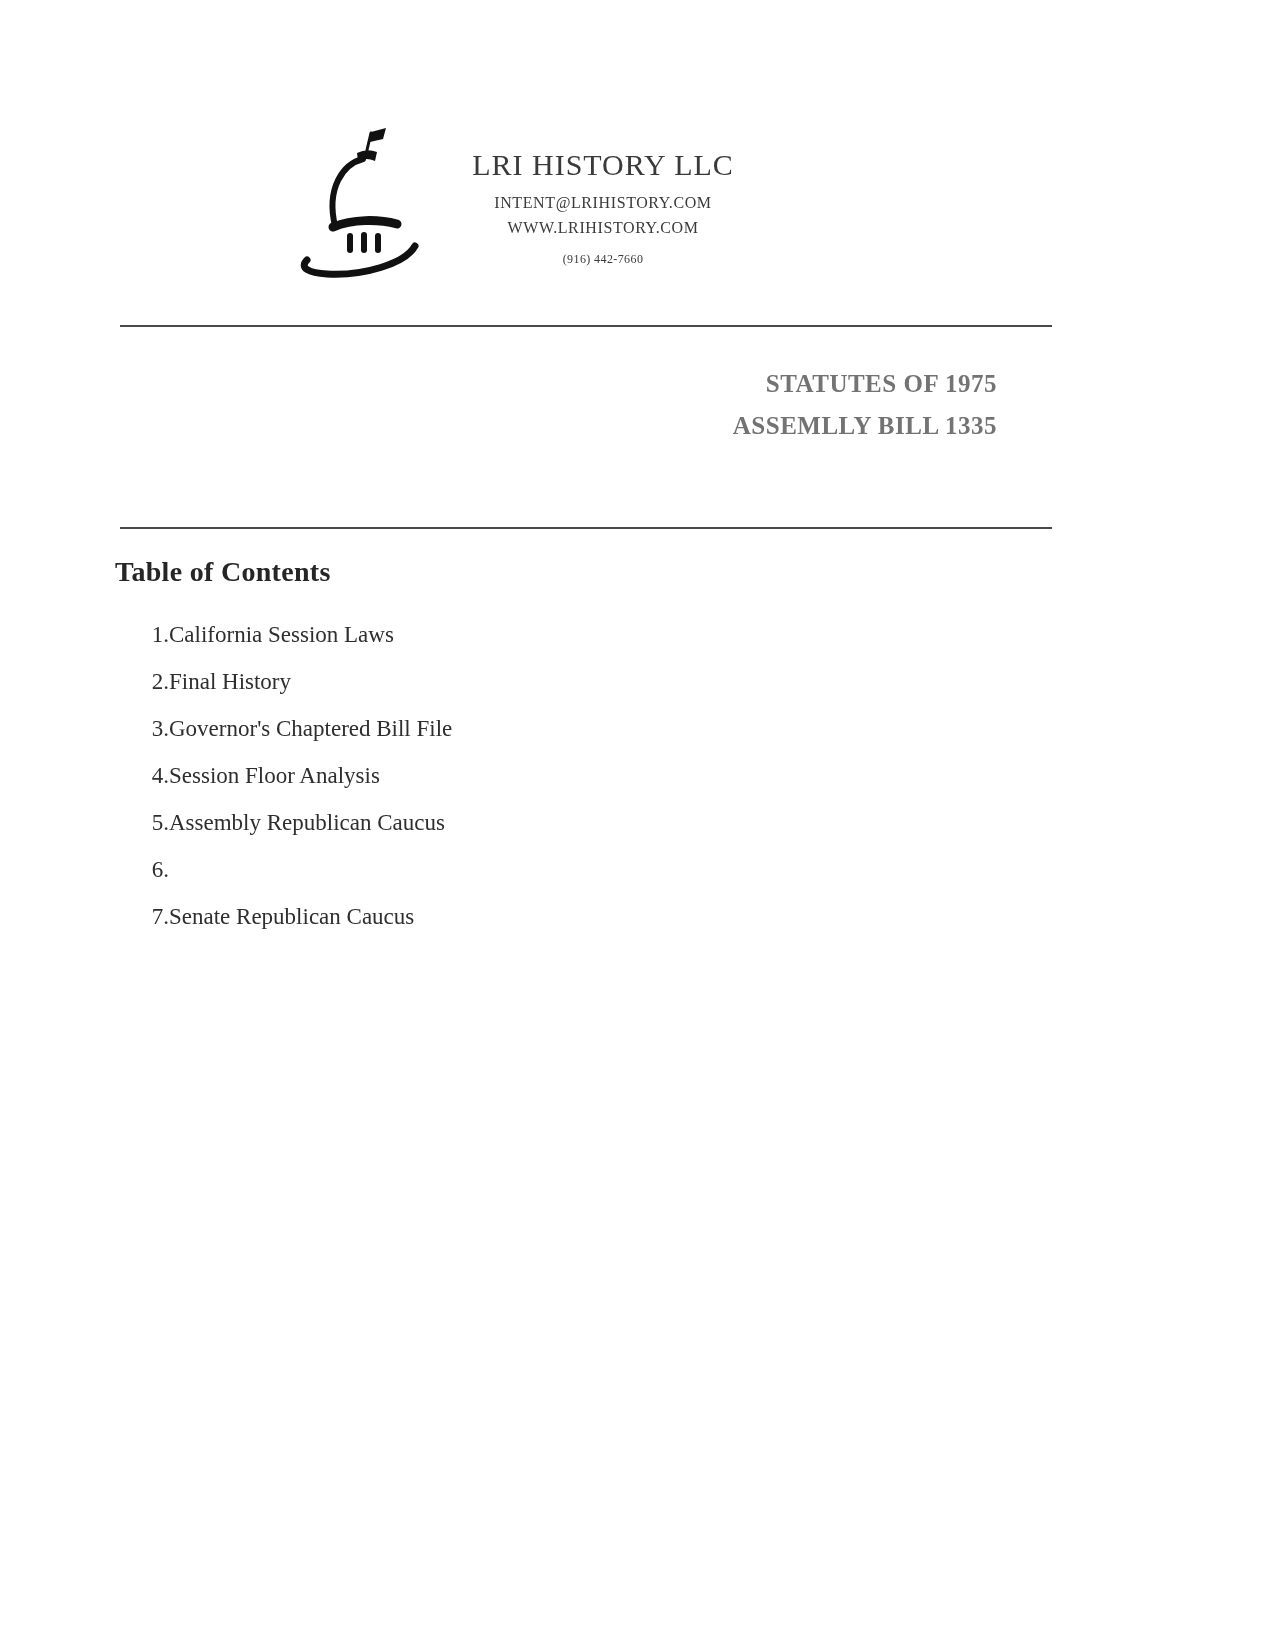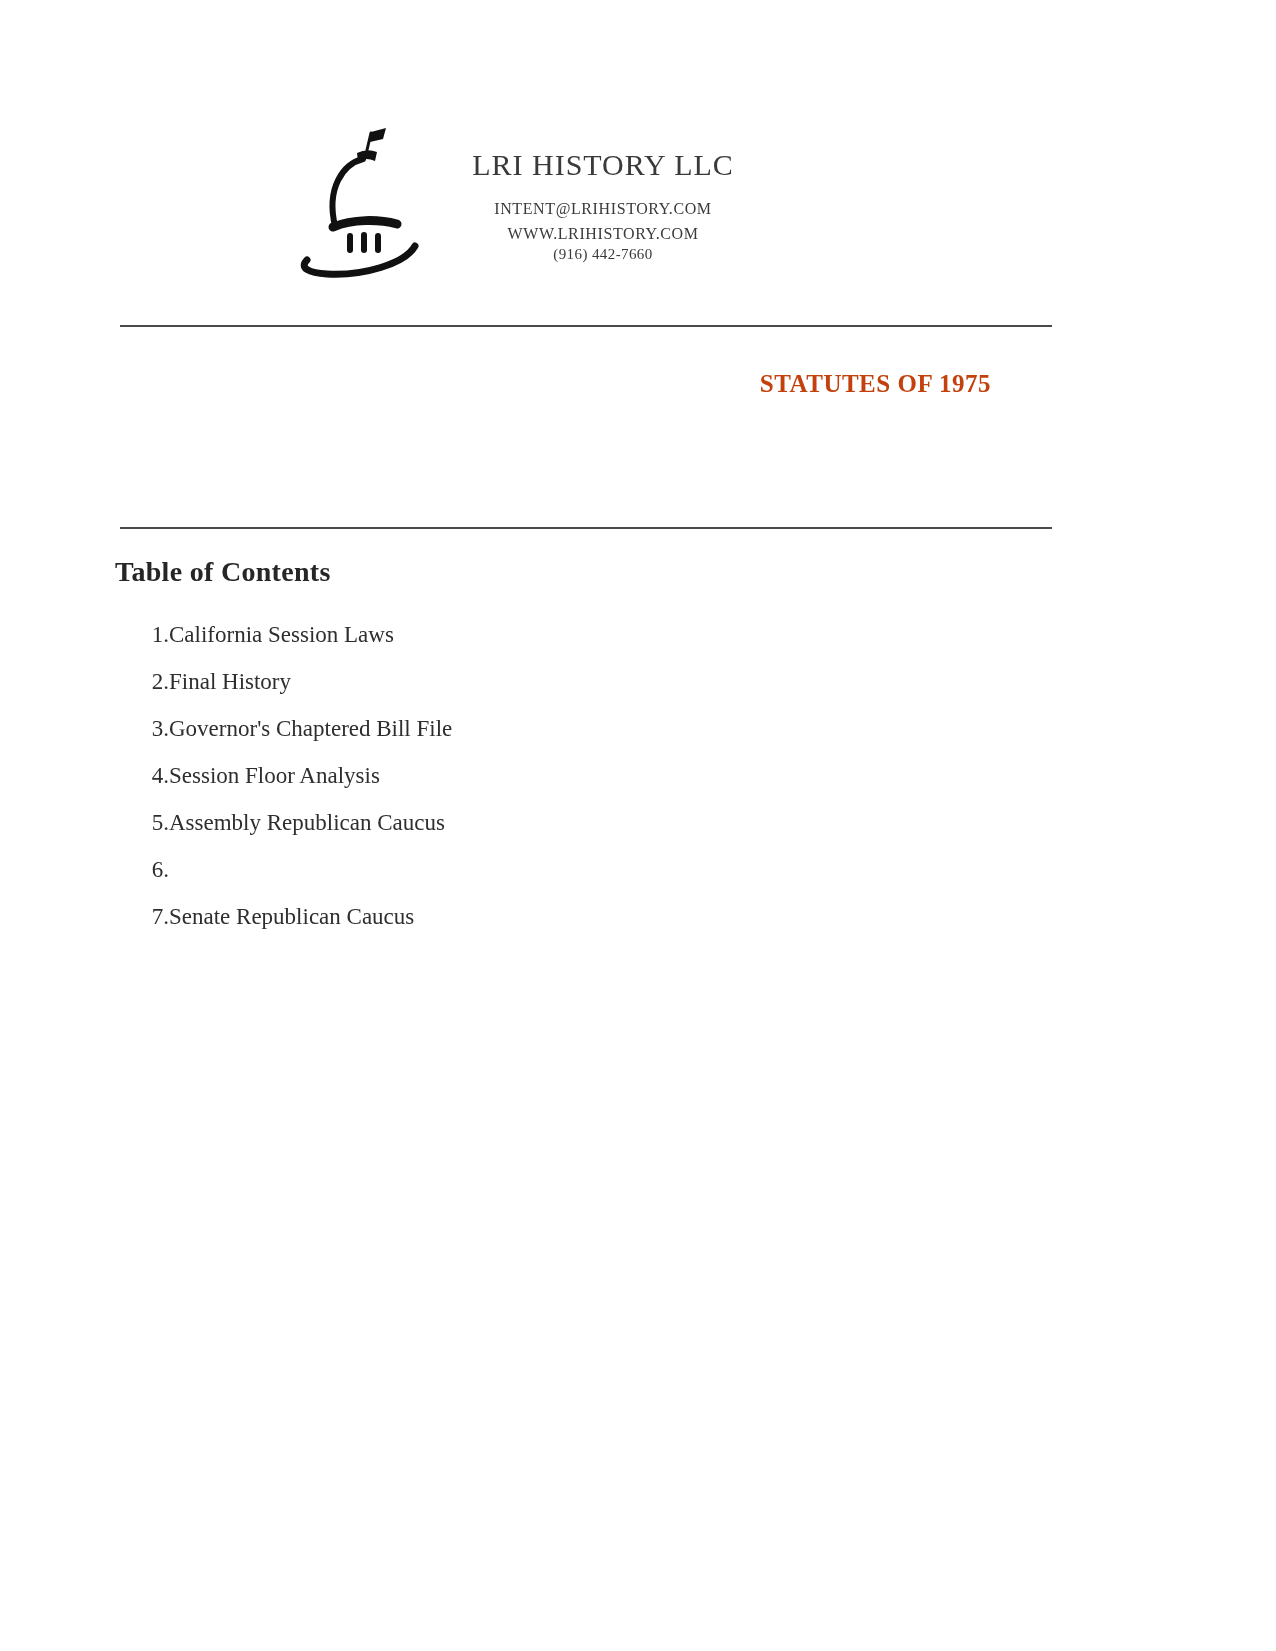--- a/index.html
+++ b/index.html
@@ -32,56 +32,56 @@
     width: 282px;
     text-align: center;
     color: #3a3a3a;
   }
   .company-name {
     font-size: 30px;
     letter-spacing: 1px;
     color: #3a3a3a;
   }
   .company-email {
-    margin-top: 18px;
+    margin-top: 12px;
     font-size: 16px;
     letter-spacing: 0.6px;
   }
   .company-web {
     margin-top: 7px;
     font-size: 16px;
     letter-spacing: 0.6px;
   }
   .company-phone {
-    margin-top: 3px;
-    font-size: 15px;
+    margin-top: 15px;
+    font-size: 12px;
     letter-spacing: 0.4px;
   }
 
   
   .rule {
     position: absolute;
     left: 120px;
     width: 932px;
     height: 0;
     border-top: 2px solid #4a4a4a;
   }
   .rule-top { top: 325px; }
   .rule-bottom { top: 527px; }
 
   
   .title-block {
     position: absolute;
-    right: 285px;
+    right: 279px;
     top: 363px;
     text-align: right;
     font-weight: bold;
     font-size: 25px;
     line-height: 42px;
-    color: #c2410c;
+    color: #737373;
     letter-spacing: 0.5px;
   }
   .title-line { white-space: pre; }
 
   
   .toc-heading {
     position: absolute;
     left: 115px;
     top: 556px;
     font-size: 28px;
@@ -138,20 +138,21 @@
     <div class="company-email">INTENT@LRIHISTORY.COM</div>
     <div class="company-web">WWW.LRIHISTORY.COM</div>
     <div class="company-phone">(916) 442-7660</div>
   </div>
 
   <div class="rule rule-top"></div>
   <div class="rule rule-bottom"></div>
 
   <div class="title-block">
     <div class="title-line">STATUTES OF 1975</div>
+    <div class="title-line">ASSEMLLY BILL 1335</div>
   </div>
 
   <div class="toc-heading">Table of Contents</div>
 
   <div class="toc-list">
     <div class="toc-item">
       <span class="toc-num">1.</span>
       <span class="toc-label">California Session Laws</span>
     </div>
     <div class="toc-item">

